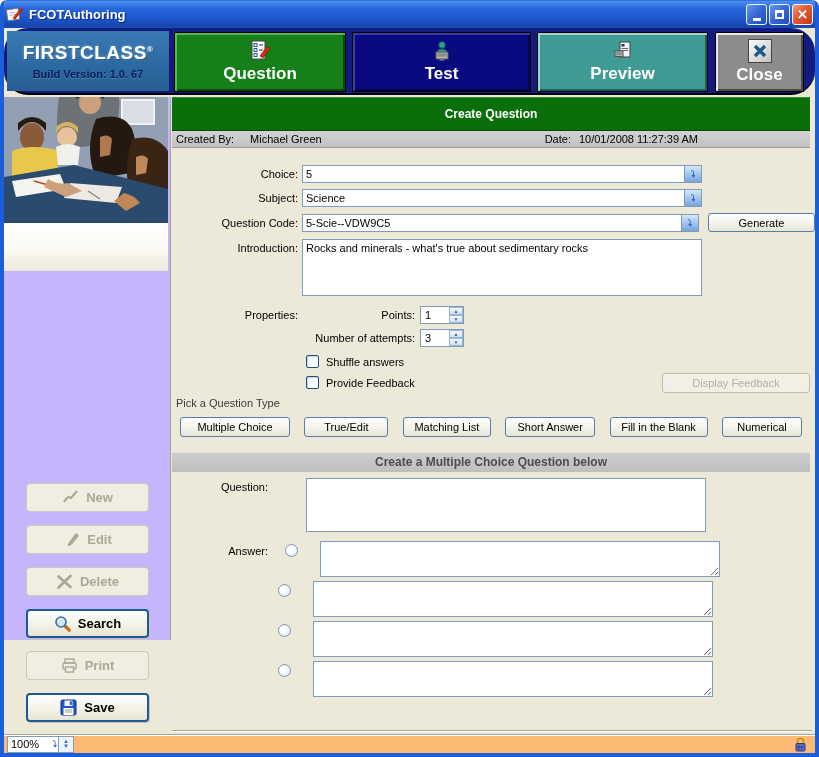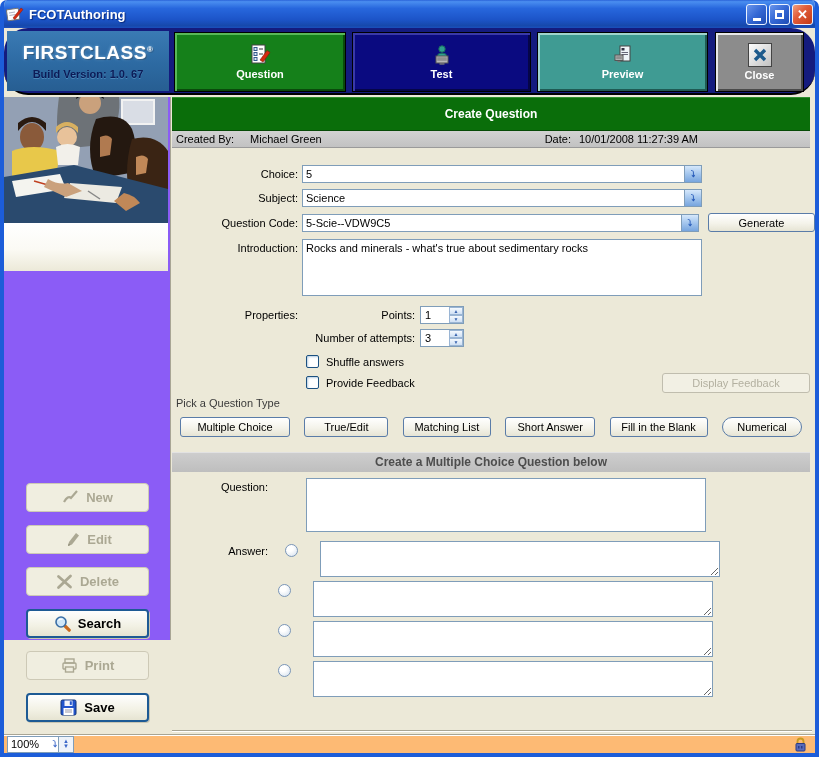--- a/index.html
+++ b/index.html
@@ -29,33 +29,33 @@
             background:#141b7e; border-bottom:2px solid #000;border-radius:24px; }
   .brand { position:absolute; left:3px; top:3px; width:162px; height:60px;
            background:linear-gradient(180deg,#3a7ab4 0%,#2d6aa2 55%,#275e92 100%);
            display:flex; flex-direction:column; align-items:center; justify-content:center; }
   .brand .logo { color:#fff; font-weight:bold; font-size:19px; letter-spacing:.5px;
                  text-shadow:0 0 3px #7fb4e0, 1px 1px 1px #1a3a5a; }
   .brand .logo sup { font-size:8px; }
   .brand .build { color:#0c1b56; font-weight:bold; font-size:11px; margin-top:4px; text-shadow:0 1px 0 #4a86b8; }
   .navbtn { position:absolute; top:4px; height:60px; border:1px solid #000;
             display:flex; flex-direction:column; align-items:center; justify-content:center; gap:2px;
-            color:#fff; font-weight:bold; font-size:11px; cursor:pointer;
+            color:#fff; font-weight:bold; font-size:17px; cursor:pointer;
             box-shadow:inset 1px 1px 0 rgba(255,255,255,.45), inset -1px -1px 0 rgba(0,0,0,.35); }
   .navbtn .nicon { width:22px; height:22px; }
   .nav-question { left:170px; width:172px; background:#15801a; box-shadow:inset 2px 2px 0 #58b858, inset -2px -2px 0 #0a4a0c; }
   .nav-test     { left:348px; width:179px; background:#0a0a80; box-shadow:inset 2px 2px 0 #3a3aa8, inset -2px -2px 0 #050548; }
   .nav-preview  { left:533px; width:171px; background:#3f9b93; box-shadow:inset 2px 2px 0 #9fd4ce, inset -2px -2px 0 #1f5a54; }
   .nav-close    { left:711px; width:89px;  background:#8c8c8c; box-shadow:inset 2px 2px 0 #e8e8e8, inset -2px -2px 0 #4a4a4a; }
   .xbox { width:24px; height:24px; background:linear-gradient(135deg,#fdfdfd,#c2c2c2); border:1px solid #444;
           display:flex; align-items:center; justify-content:center; }
 
   
   .sidebar { position:absolute; left:0; top:97px; width:167px; height:543px;
-             background:#8b5cf6; border-right:1px solid #a8a594; }
+             background:#c4b5fd; border-right:1px solid #a8a594; }
   .photo { width:164px; height:126px; display:block; }
   .photofade { width:164px; height:48px; background:linear-gradient(180deg,#ffffff 0%,#fbfaf4 55%,#ece9d8 100%); }
   .sidebtns { position:absolute; left:0; top:386px; width:167px; display:flex; flex-direction:column; align-items:center; gap:13px; }
   .sbtn { width:123px; height:29px; border-radius:4px; display:flex; align-items:center; justify-content:center; gap:7px;
           font-weight:bold; font-size:13px; }
   .sbtn.on  { border:2px solid #1d5a94; background:linear-gradient(180deg,#fefefe,#f2f1e4 60%,#e6e4d2); color:#000; cursor:pointer;
               box-shadow:1px 1px 0 #c8c5b2; }
   .sbtn.off { border:1px solid #cdc9b6; background:#f0eee0; color:#aba893; }
   .sbtn svg { width:17px; height:17px; flex:none; }
 
@@ -365,21 +365,21 @@
         <button class="dispfb" disabled="">Display Feedback</button>
       </div>
 
       <div class="ptype-label">Pick a Question Type</div>
       <div class="ptype-row">
         <button class="xpbtn" style="width:110px;">Multiple Choice</button>
         <button class="xpbtn" style="width:84px;">True/Edit</button>
         <button class="xpbtn" style="width:88px;">Matching List</button>
         <button class="xpbtn" style="width:90px;">Short Answer</button>
         <button class="xpbtn" style="width:98px;">Fill in the Blank</button>
-        <button class="xpbtn" style="width:80px;border-radius:10px;">Numerical</button>
+        <button class="xpbtn" style="width:80px;">Numerical</button>
       </div>
 
       <div class="graybar">
         <span>Create a Multiple Choice Question below</span>
       </div>
 
       <div class="qa-row">
         <span class="qa-label">Question:</span>
         <textarea class="txtarea qa-field" style="height: 54px;"></textarea>
       </div>

